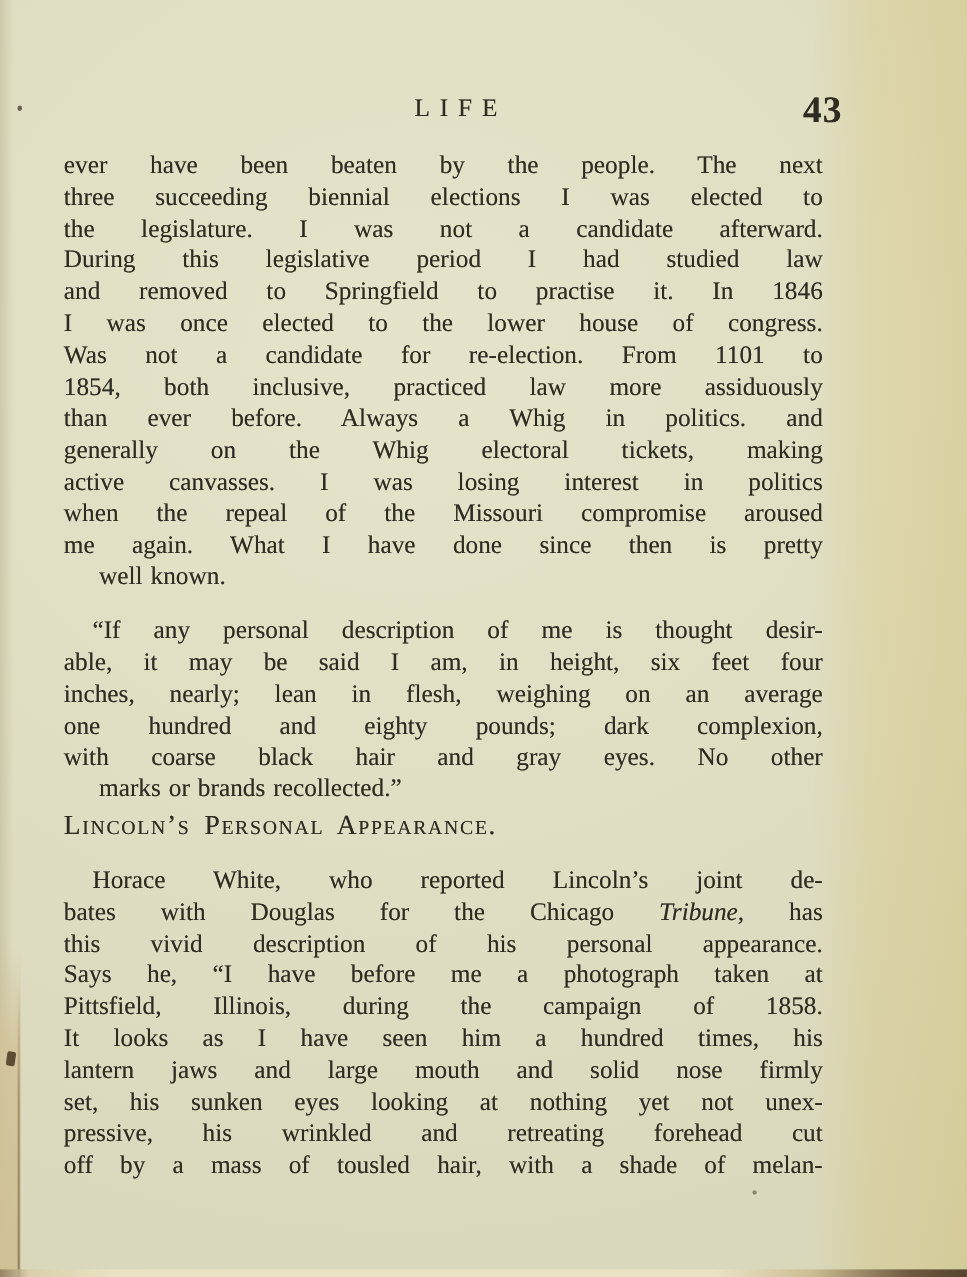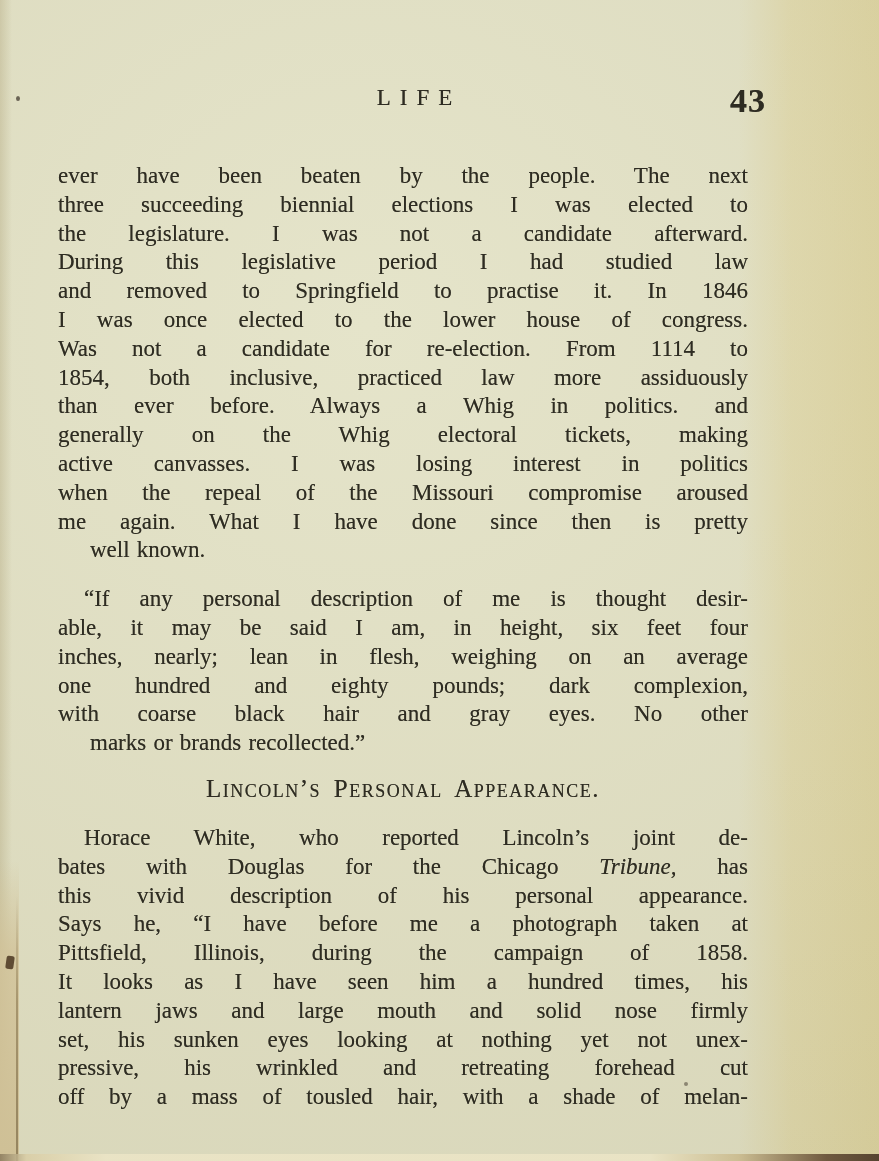--- a/index.html
+++ b/index.html
@@ -37,34 +37,34 @@
     position:absolute;left:0;right:0;text-align:center;
     font-size:23px;letter-spacing:9px;transform:translateX(16px);
     text-shadow:0 0 .5px rgba(46,44,34,.6);
   }
   .page-number{
     position:absolute;right:-18px;top:-3px;
     font-size:34px;font-weight:700;letter-spacing:1px;
     text-shadow:0 0 .5px rgba(46,44,34,.6);
   }
 
-  .body-text{position:absolute;left:58px;top:162px;width:690px;}
+  .body-text{position:absolute;left:58px;top:136px;width:690px;}
   .para{margin:0;}
   .line{
     line-height:28.8px;height:28.8px;white-space:nowrap;
     font-size:23px;word-spacing:1.5px;
     text-align:justify;text-align-last:justify;white-space:normal;
     text-shadow:0 0 .5px rgba(46,44,34,.55);
   }
   .line.last{text-align-last:left;margin-left:32px;}
   .line.indent{text-indent:26px;margin-top:20px;}
   .it{font-style:italic;}
   .heading{
-    margin-top:16px;margin-bottom:20px;height:30px;line-height:30px;
-    text-align:center;font-variant:small-caps;
+    margin-top:4px;margin-bottom:20px;height:30px;line-height:30px;
+    text-align:left;font-variant:small-caps;
     font-size:25px;letter-spacing:1.5px;word-spacing:5px;
     text-shadow:0 0 .5px rgba(46,44,34,.6);
   }
 </style>
 </head>
 <body>
 
 <div class="scan" style="--paper: #e2e1c5; --ink: #2e2c22;">
   <div class="edge-left"></div>
   <div class="edge-left-bottom"></div>
@@ -80,21 +80,21 @@
   </div>
 
   <div class="body-text">
       <div class="para">
         <div class="line">ever have been beaten by the people. The next</div>
         <div class="line">three succeeding biennial elections I was elected to</div>
         <div class="line">the legislature. I was not a candidate afterward.</div>
         <div class="line">During this legislative period I had studied law</div>
         <div class="line">and removed to Springfield to practise it. In 1846</div>
         <div class="line">I was once elected to the lower house of congress.</div>
-        <div class="line">Was not a candidate for re-election. From 1114 to</div>
+        <div class="line">Was not a candidate for re-election. From 1101 to</div>
         <div class="line">1854, both inclusive, practiced law more assiduously</div>
         <div class="line">than ever before. Always a Whig in politics. and</div>
         <div class="line">generally on the Whig electoral tickets, making</div>
         <div class="line">active canvasses. I was losing interest in politics</div>
         <div class="line">when the repeal of the Missouri compromise aroused</div>
         <div class="line">me again. What I have done since then is pretty</div>
         <div class="line last">well known.</div>
       </div>
       <div class="para">
         <div class="line indent">“If any personal description of me is thought desir-</div>

